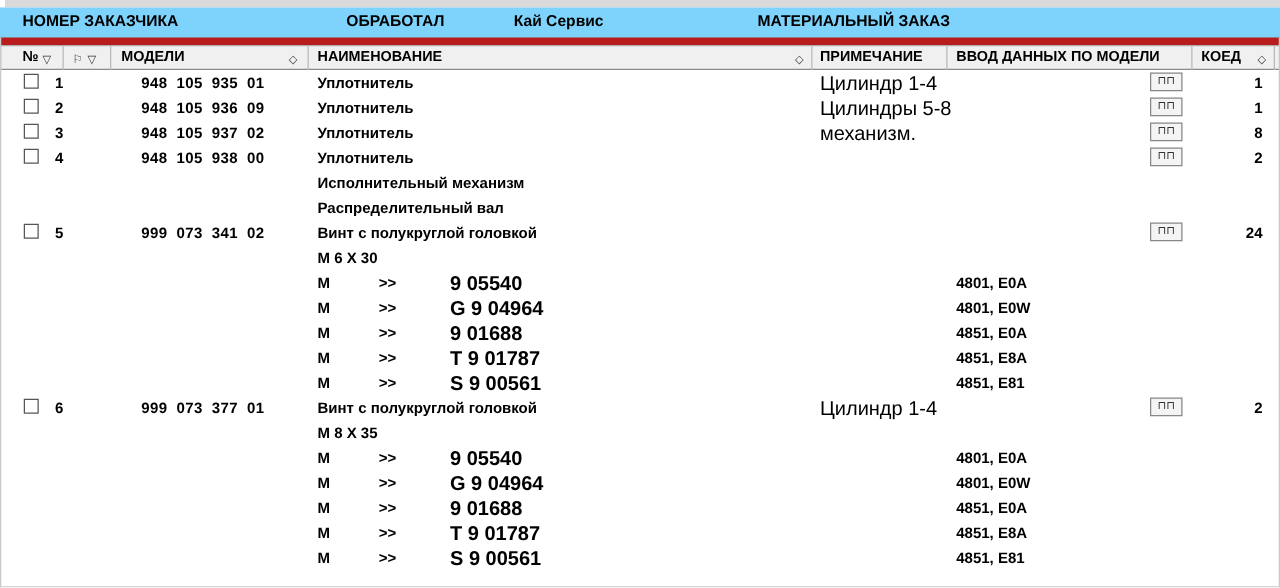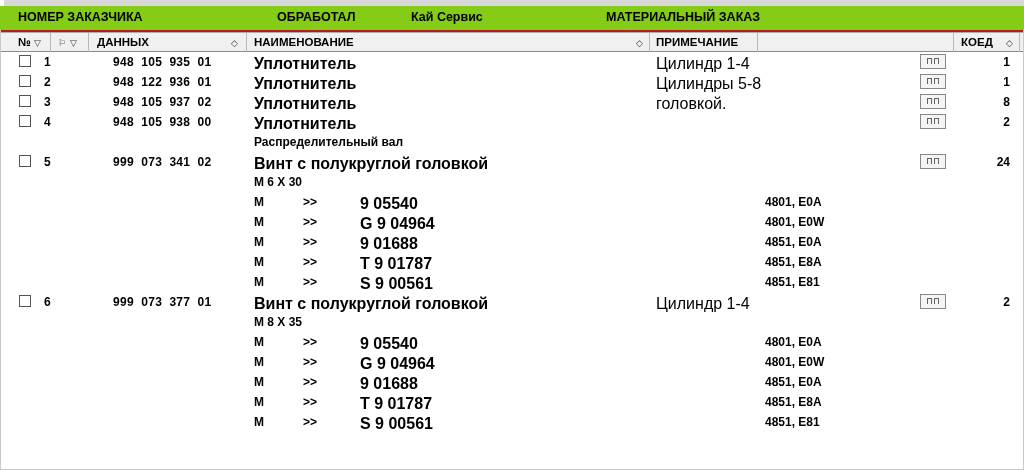--- a/index.html
+++ b/index.html
@@ -31,23 +31,23 @@
     position: absolute;
     left: 0;
     top: 0;
     width: 4px;
     height: 6px;
     background: #ffffff;
   }
   
   .header {
     height: 24px;
-    background: #84cc16;
-    position: relative;
-    border-bottom: 2px solid #b91c1c;
+    background: #7dd3fc;
+    position: relative;
+    border-bottom: 6px solid #b91c1c;
   }
   .header .h-item {
     position: absolute;
     top: 4px;
     font-weight: bold;
     font-size: 12.5px;
     white-space: nowrap;
   }
   .h-customer { left: 18px; }
   .h-processed-label { left: 277px; }
@@ -126,21 +126,21 @@
     font-weight: bold;
     font-size: 12px;
     letter-spacing: 0.3px;
     white-space: pre;
   }
   .row .name {
     position: absolute;
     left: 254px;
     top: 3px;
     font-weight: bold;
-    font-size: 16px;
+    font-size: 12px;
     white-space: nowrap;
   }
   .row .note {
     position: absolute;
     left: 656px;
     top: 3px;
     font-weight: normal;
     font-size: 16px;
     white-space: nowrap;
   }
@@ -259,28 +259,29 @@
   </div>
 
   <div class="colhead">
     <div class="divider" style="left:0px;"></div>
     <div class="cell c-num">№</div>
     <div class="sortmark" style="left:34px;">▽</div>
     <div class="divider" style="left:50px;"></div>
     <div class="sortmark" style="left:58px;">⚐</div>
     <div class="sortmark" style="left:70px;">▽</div>
     <div class="divider" style="left:88px;"></div>
-    <div class="cell c-pos">ДАННЫХ</div>
+    <div class="cell c-pos">МОДЕЛИ</div>
     <div class="sortmark" style="left:231px;">◇</div>
     <div class="divider" style="left:246px;"></div>
     <div class="cell c-name">НАИМЕНОВАНИЕ</div>
     <div class="sortmark" style="left:636px;">◇</div>
     <div class="divider" style="left:649px;"></div>
     <div class="cell c-note">ПРИМЕЧАНИЕ</div>
     <div class="divider" style="left:757px;"></div>
+    <div class="cell c-input">ВВОД ДАННЫХ ПО МОДЕЛИ</div>
     <div class="divider" style="left:953px;"></div>
     <div class="cell c-koed">КОЕД</div>
     <div class="sortmark" style="left:1006px;">◇</div>
     <div class="divider" style="left:1019px;"></div>
   </div>
 
   <div class="rows">
 
     <div class="row">
       <div class="cb"></div>
@@ -288,48 +289,51 @@
       <div class="pos">948  105  935  01</div>
       <div class="name">Уплотнитель</div>
       <div class="note">Цилиндр 1-4</div>
       <div class="databtn">⊓⊓</div>
       <div class="koed">1</div>
     </div>
 
     <div class="row">
       <div class="cb"></div>
       <div class="idx">2</div>
-      <div class="pos">948  122  936  01</div>
+      <div class="pos">948  105  936  09</div>
       <div class="name">Уплотнитель</div>
       <div class="note">Цилиндры 5-8</div>
       <div class="databtn">⊓⊓</div>
       <div class="koed">1</div>
     </div>
 
     <div class="row">
       <div class="cb"></div>
       <div class="idx">3</div>
       <div class="pos">948  105  937  02</div>
       <div class="name">Уплотнитель</div>
-      <div class="note">головкой.</div>
+      <div class="note">механизм.</div>
       <div class="databtn">⊓⊓</div>
       <div class="koed">8</div>
     </div>
 
     <div class="row">
       <div class="cb"></div>
       <div class="idx">4</div>
       <div class="pos">948  105  938  00</div>
       <div class="name">Уплотнитель</div>
       <div class="note"></div>
       <div class="databtn">⊓⊓</div>
       <div class="koed">2</div>
     </div>
 
     <div class="desc">
+      <div class="text">Исполнительный механизм</div>
+    </div>
+    <div class="desc">
       <div class="text">Распределительный вал</div>
     </div>
 
     <div class="row">
       <div class="cb"></div>
       <div class="idx">5</div>
       <div class="pos">999  073  341  02</div>
       <div class="name">Винт с полукруглой головкой</div>
       <div class="note"></div>
       <div class="databtn">⊓⊓</div>

